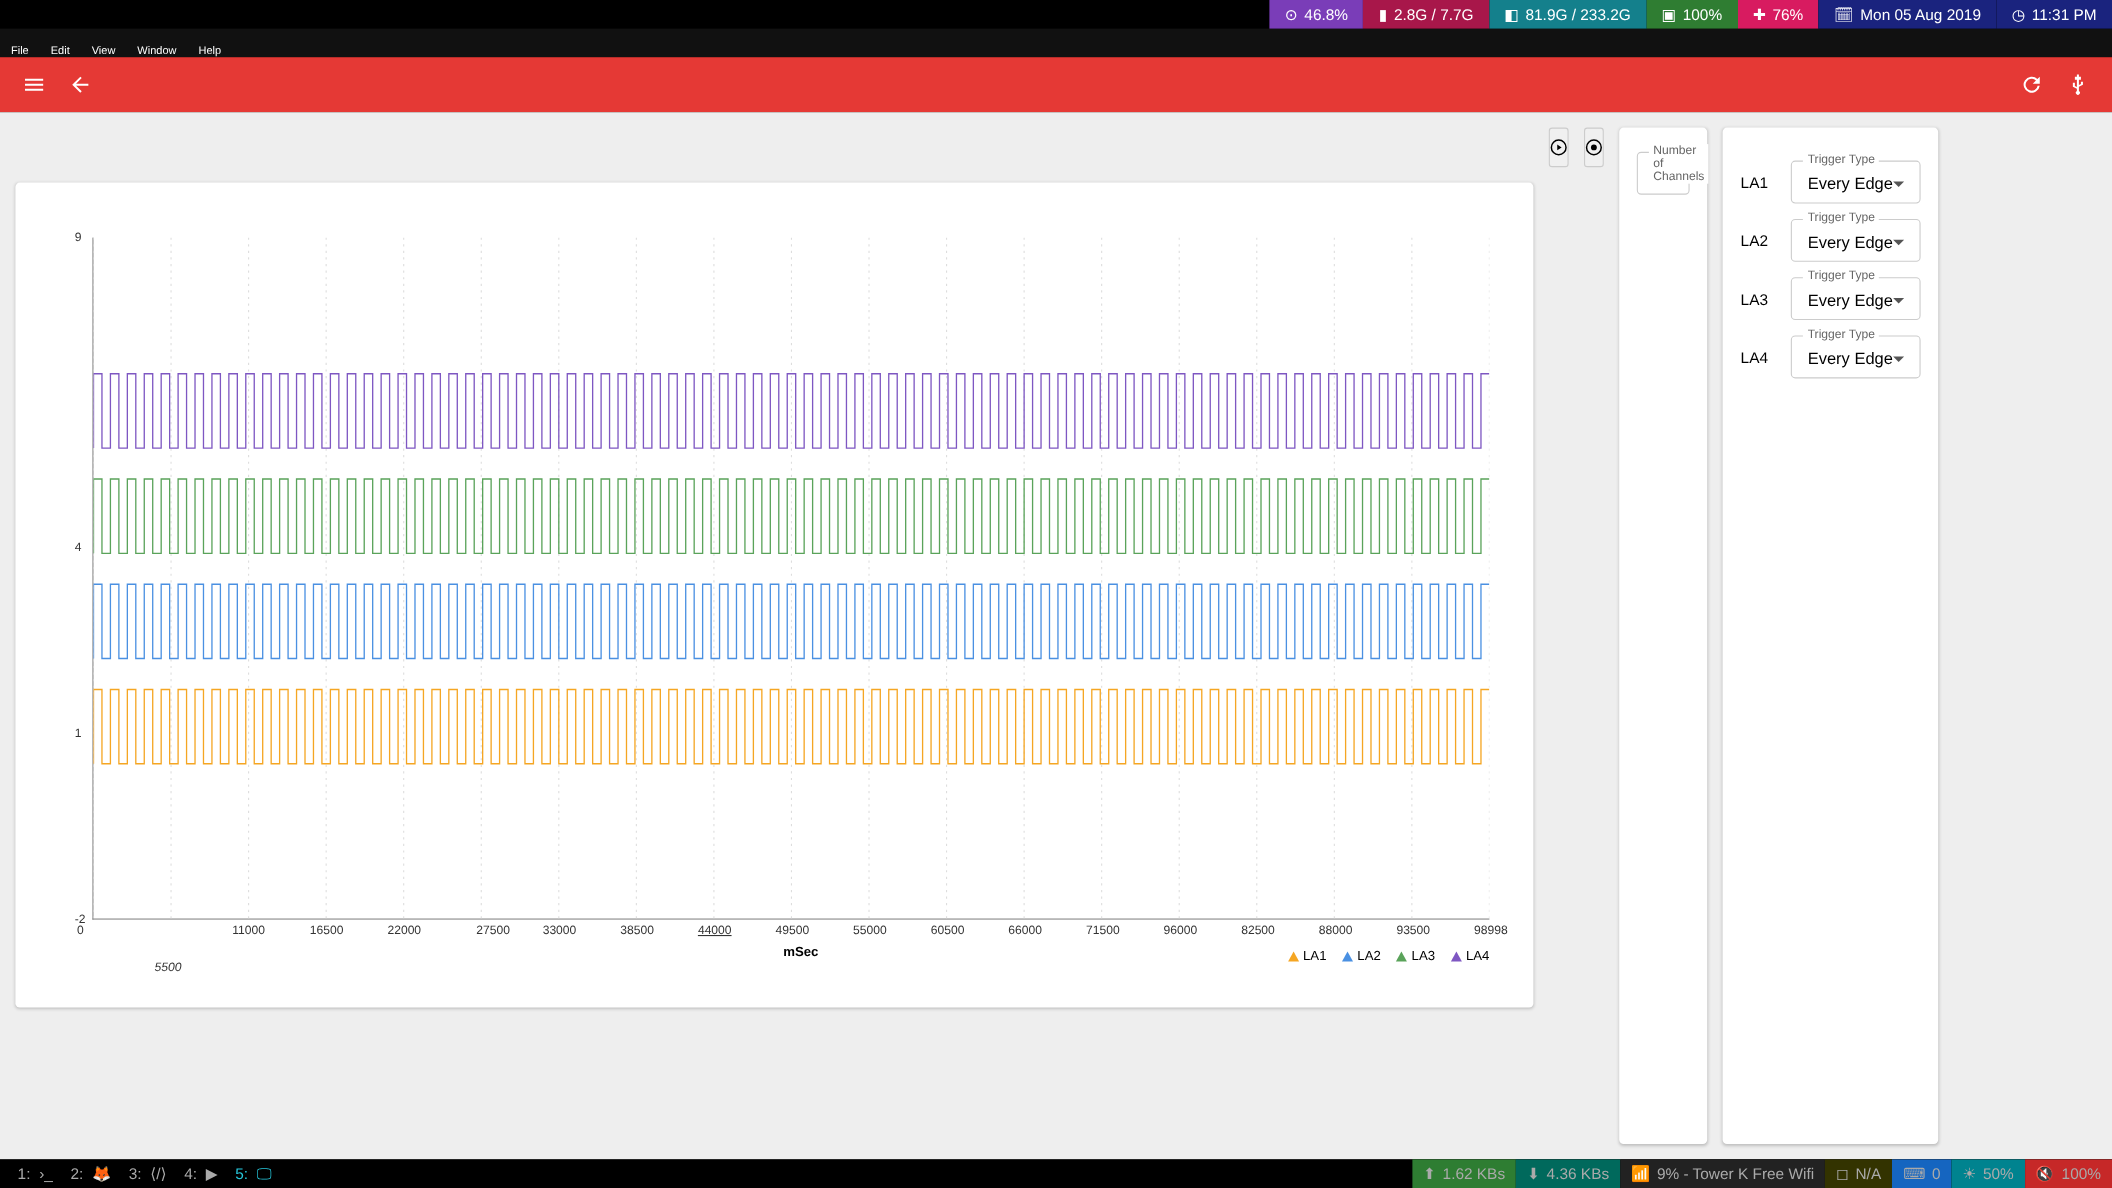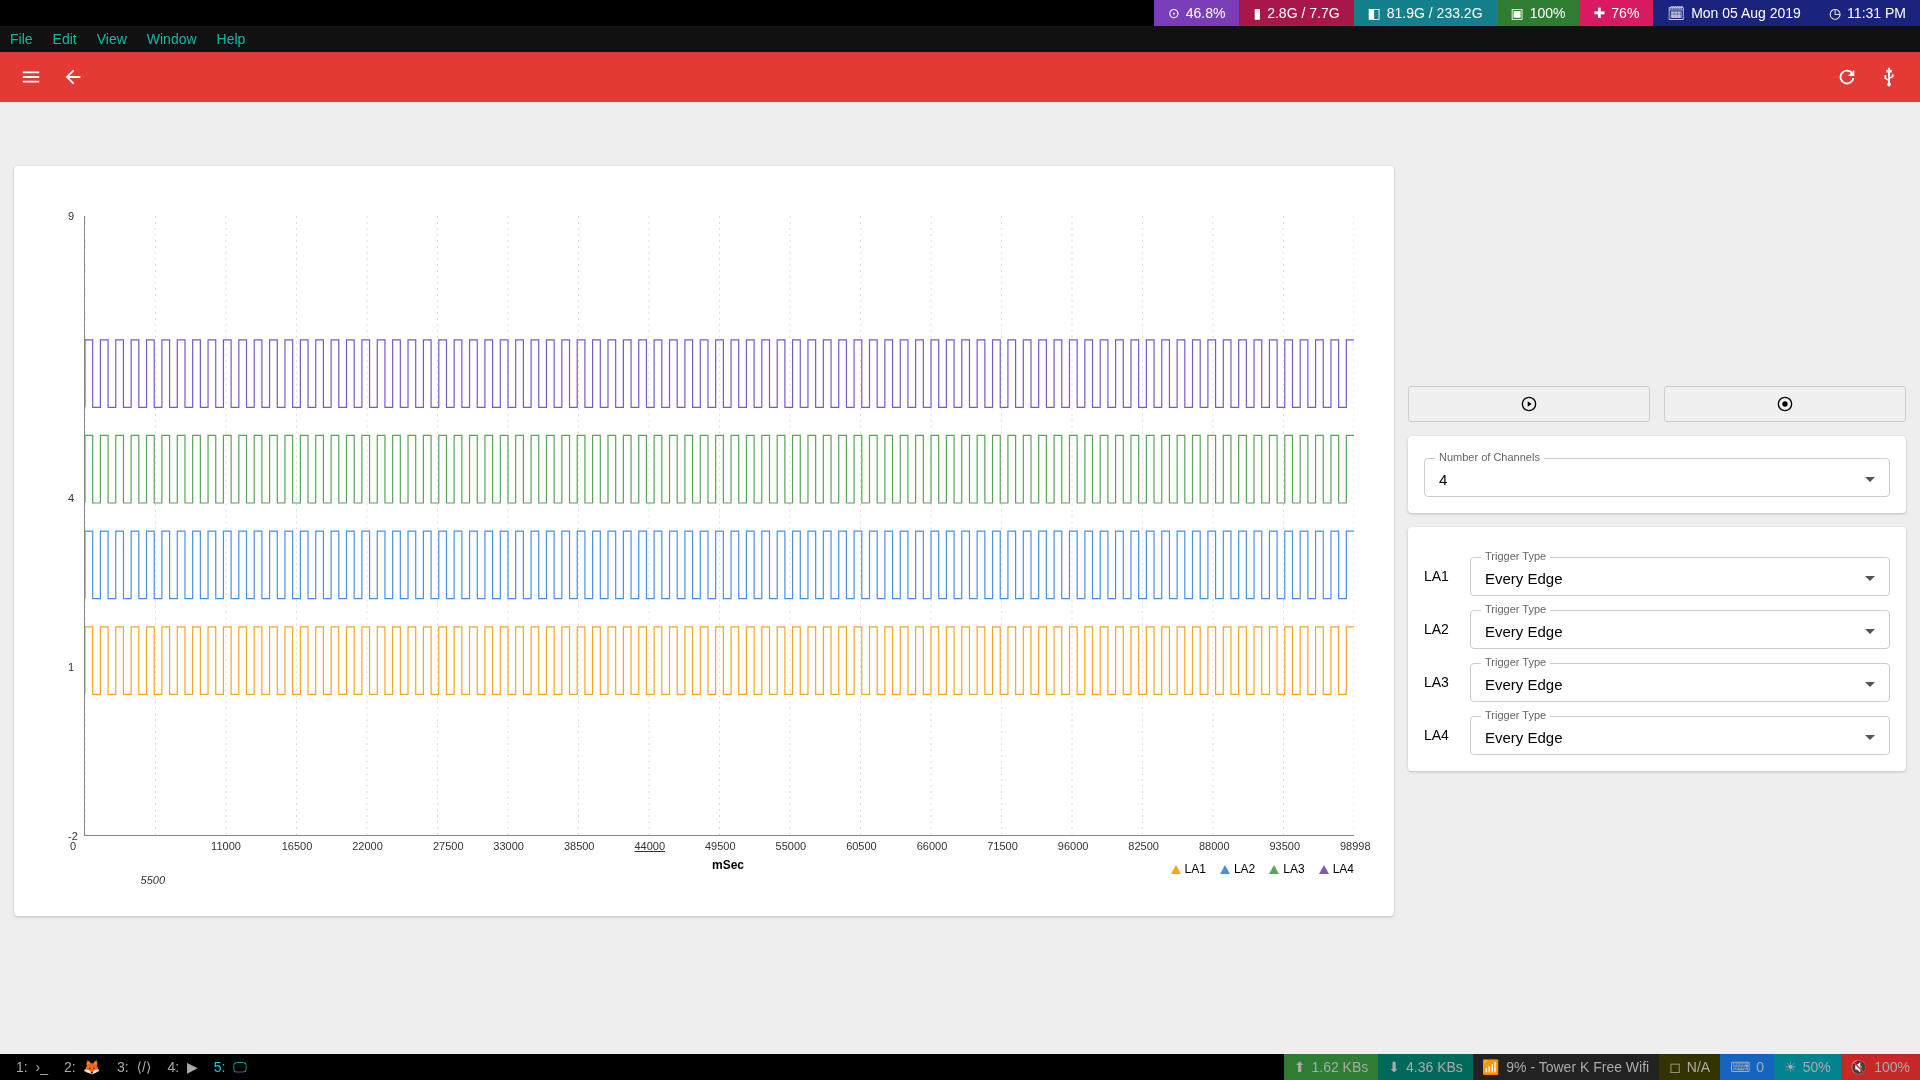--- a/index.html
+++ b/index.html
@@ -13,21 +13,21 @@
   }
   .sb-seg { padding: 0 14px; height: 100%; display: flex; align-items: center; gap: 6px; }
   .purple { background: #7a3db8; }
   .crimson { background: #a8174a; color: #fff; }
   .teal   { background: #14808c; }
   .grn    { background: #2f7d32; }
   .pink   { background: #d81b60; }
   .navy   { background: #1a237e; }
 
   
-  .menubar { height: 26px; background: #111; color: #14b8a6; display: flex; align-items: center; font-family: monospace; font-size: 14px; }
+  .menubar { height: 26px; background: #111; color: #ffffff; display: flex; align-items: flex-end; font-family: monospace; font-size: 10px; }
   .menubar span { padding: 0 10px; cursor: pointer; }
 
   
   .redbar { height: 50px; background: #e53935; display: flex; align-items: center; }
   .redbar .left { display: flex; align-items: center; gap: 20px; padding-left: 20px; }
   .redbar .spacer { flex: 1; }
   .redbar .right { display: flex; align-items: center; gap: 20px; padding-right: 20px; }
   .icon-btn { color: #fff; cursor: pointer; display: flex; }
   svg.ic { width: 22px; height: 22px; fill: #fff; }
 
@@ -56,21 +56,21 @@
     border-left: 1px solid #888;
     border-bottom: 1px solid #888;
   }
   .chart-svg { position: absolute; inset: 0; width: 100%; height: 100%; }
   .ylabel, .xlabel { position: absolute; font-size: 11px; color: #333; }
   .chart-xlabel { position: absolute; bottom: 44px; left: 50%; transform: translateX(-50%); font-size: 12px; font-weight: 600; padding-left: 48px; }
   .legend { position: absolute; bottom: 40px; right: 40px; display: flex; gap: 14px; font-size: 12px; }
   .legend span.tri { display: inline-block; width: 0; height: 0; border-left: 5px solid transparent; border-right: 5px solid transparent; margin-right: 4px; vertical-align: middle; }
 
   
-  .side { flex: 1; display: flex; flex-direction: column; gap: 14px; justify-content: center; }
+  .side { flex: 1; display: flex; flex-direction: row; gap: 14px; }
   .btn-row { display: flex; gap: 14px; }
   .wide-btn {
     flex: 1; height: 36px; background: #f0f0f0;
     border: 1px solid #ccc; border-radius: 3px;
     display: flex; align-items: center; justify-content: center;
     cursor: pointer;
   }
   .card {
     background: #fff; border-radius: 4px;
     box-shadow: 0 1px 3px rgba(0,0,0,.2);

